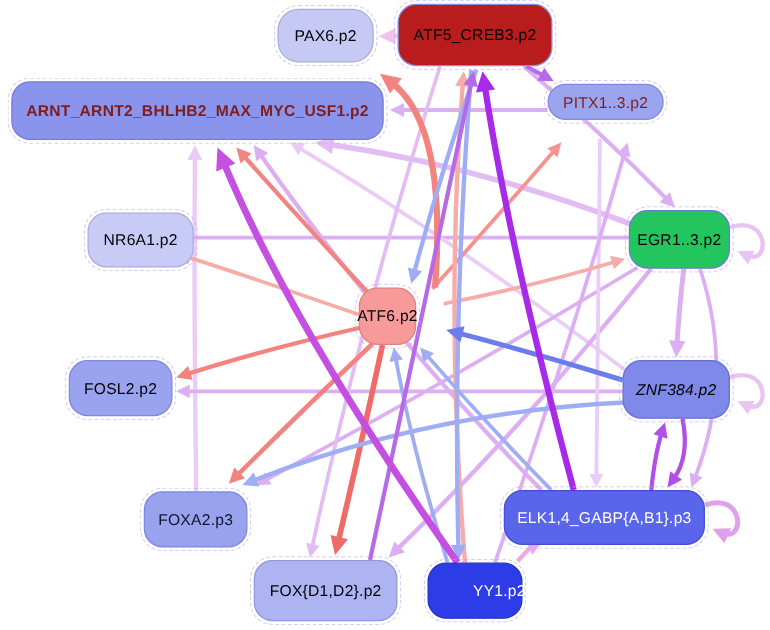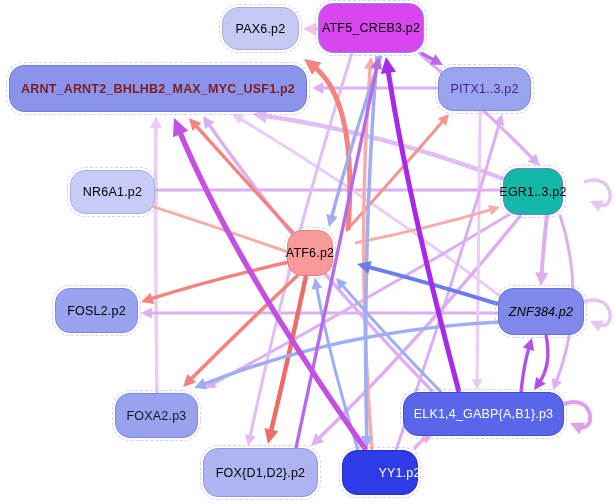--- a/index.html
+++ b/index.html
@@ -183,33 +183,33 @@
       </g>
       <g>
         <path d="M 564 404 C 596 393 596 435 578 426" stroke="#dfa0ec" stroke-width="4" fill="none" stroke-linecap="butt"></path>
         <polygon points="570,423 584.9324397235536,422.6228476402844 579.4008717810585,434.60791151569043" fill="#dfa0ec"></polygon>
       </g>
     </svg>
   <div id="node-layer">
       <div class="node" style="left: 222px; top: 7px; width: 77px; height: 43px; background: rgb(197, 201, 243); border-color: rgb(166, 171, 222); color: rgb(0, 0, 0); border-radius: 17px;">
         <span>PAX6.p2</span>
       </div>
-      <div class="node" style="left: 318px; top: 3px; width: 106px; height: 50px; background: #d946ef; border-color: rgb(133, 143, 221); color: rgb(0, 0, 0);">
+      <div class="node" style="left: 318px; top: 3px; width: 124px; height: 50px; background: #b91c1c; border-color: rgb(133, 143, 221); color: rgb(0, 0, 0);">
         <span>ATF5_CREB3.p2</span>
       </div>
       <div class="node" style="left: 9px; top: 65px; width: 298px; height: 47px; background: rgb(139, 148, 236); border-color: rgb(114, 125, 214); color: #7f1d1d; font-weight: bold;">
         <span>ARNT_ARNT2_BHLHB2_MAX_MYC_USF1.p2</span>
       </div>
-      <div class="node" style="left: 438px; top: 67px; width: 93px; height: 44px; background: rgb(155, 164, 238); border-color: rgb(127, 137, 220); color: #4c1d95;">
+      <div class="node" style="left: 438px; top: 67px; width: 93px; height: 29px; background: rgb(155, 164, 238); border-color: rgb(127, 137, 220); color: #7f1d1d;">
         <span>PITX1..3.p2</span>
       </div>
       <div class="node" style="left: 53px; top: 170px; width: 85px; height: 44px; background: rgb(199, 203, 245); border-color: rgb(168, 173, 223); color: rgb(0, 0, 0); margin-left: 17px;">
         <span>NR6A1.p2</span>
       </div>
-      <div class="node" style="left: 503px; top: 168px; width: 60px; height: 47px; background: #14b8a6; border-color: rgb(111, 122, 213); color: rgb(0, 0, 0);">
+      <div class="node" style="left: 503px; top: 168px; width: 81px; height: 47px; background: #22c55e; border-color: rgb(111, 122, 213); color: rgb(0, 0, 0);">
         <span>EGR1..3.p2</span>
       </div>
       <div class="node" style="left: 287px; top: 230px; width: 46px; height: 46px; background: rgb(248, 154, 154); border-color: rgb(224, 127, 130); color: rgb(0, 0, 0);">
         <span>ATF6.p2</span>
       </div>
       <div class="node" style="left: 55px; top: 288px; width: 83px; height: 45px; background: rgb(154, 163, 239); border-color: rgb(126, 136, 220); color: rgb(0, 0, 0);">
         <span>FOSL2.p2</span>
       </div>
       <div class="node" style="left: 498px; top: 288px; width: 86px; height: 47px; background: rgb(126, 137, 233); border-color: rgb(101, 112, 212); color: rgb(0, 0, 0); font-style: italic;">
         <span>ZNF384.p2</span>

